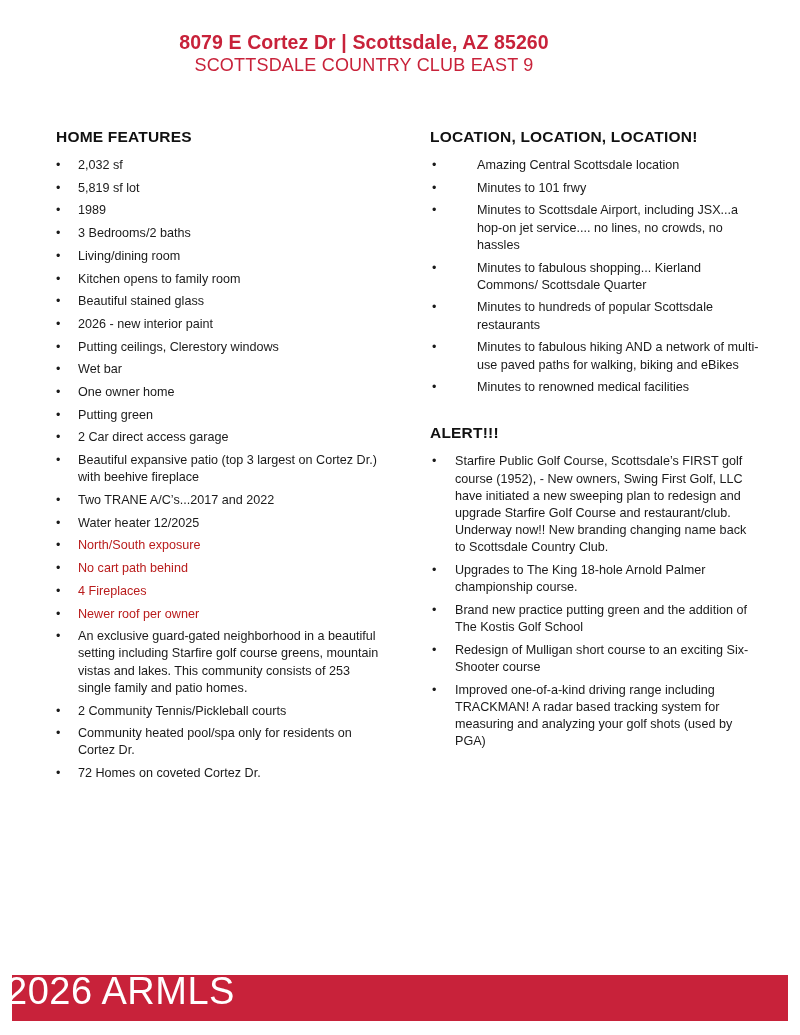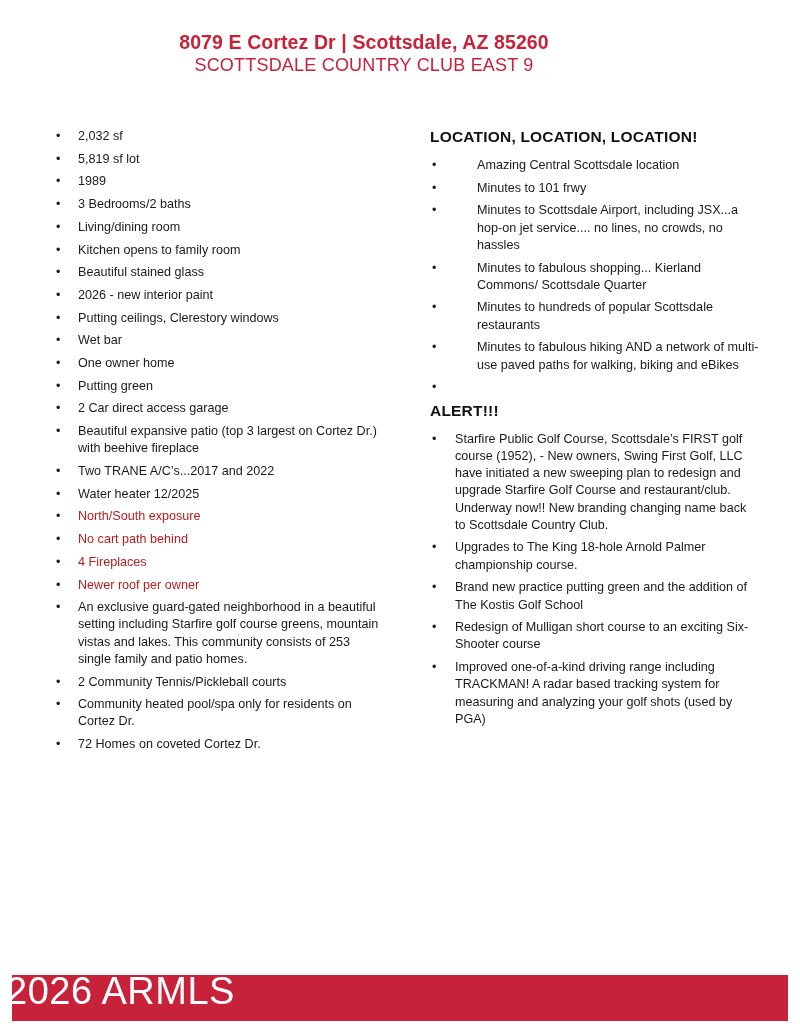--- a/index.html
+++ b/index.html
@@ -131,20 +131,21 @@
 <div id="flyer-header">
   <div class="addr-line">8079 E Cortez Dr | Scottsdale, AZ 85260</div>
   <div class="sub-line">SCOTTSDALE COUNTRY CLUB EAST 9</div>
 </div>
 
 <div id="content-columns">
 
   <div class="column" id="left-column">
 
     <div class="section">
+      <div class="section-heading">HOME FEATURES</div>
       <ul class="bullets tight" id="home-features-list">
           <li>
             <span class="bullet-dot">•</span>
             <span class="bullet-text">2,032 sf</span>
           </li>
           <li>
             <span class="bullet-dot">•</span>
             <span class="bullet-text">5,819 sf lot</span>
           </li>
           <li>
@@ -269,20 +270,21 @@
           <li>
             <span class="bullet-dot">•</span>
             <span class="bullet-text">Minutes to hundreds of popular Scottsdale restaurants</span>
           </li>
           <li>
             <span class="bullet-dot">•</span>
             <span class="bullet-text">Minutes to fabulous hiking AND a network of multi-use paved paths for walking, biking and eBikes</span>
           </li>
           <li>
             <span class="bullet-dot">•</span>
+            <span class="bullet-text">Minutes to renowned medical facilities</span>
           </li>
         </ul>
     </div>
 
     <div class="section">
       <div class="section-heading spaced-above">ALERT!!!</div>
       <ul class="bullets alert-list" id="alert-list">
           <li>
             <span class="bullet-dot">•</span>
             <span class="bullet-text">Starfire Public Golf Course, Scottsdale’s FIRST golf course (1952), - New owners, Swing First Golf, LLC have initiated a new sweeping plan to redesign and upgrade Starfire Golf Course and restaurant/club. Underway now!! New branding changing name back to Scottsdale Country Club.</span>

